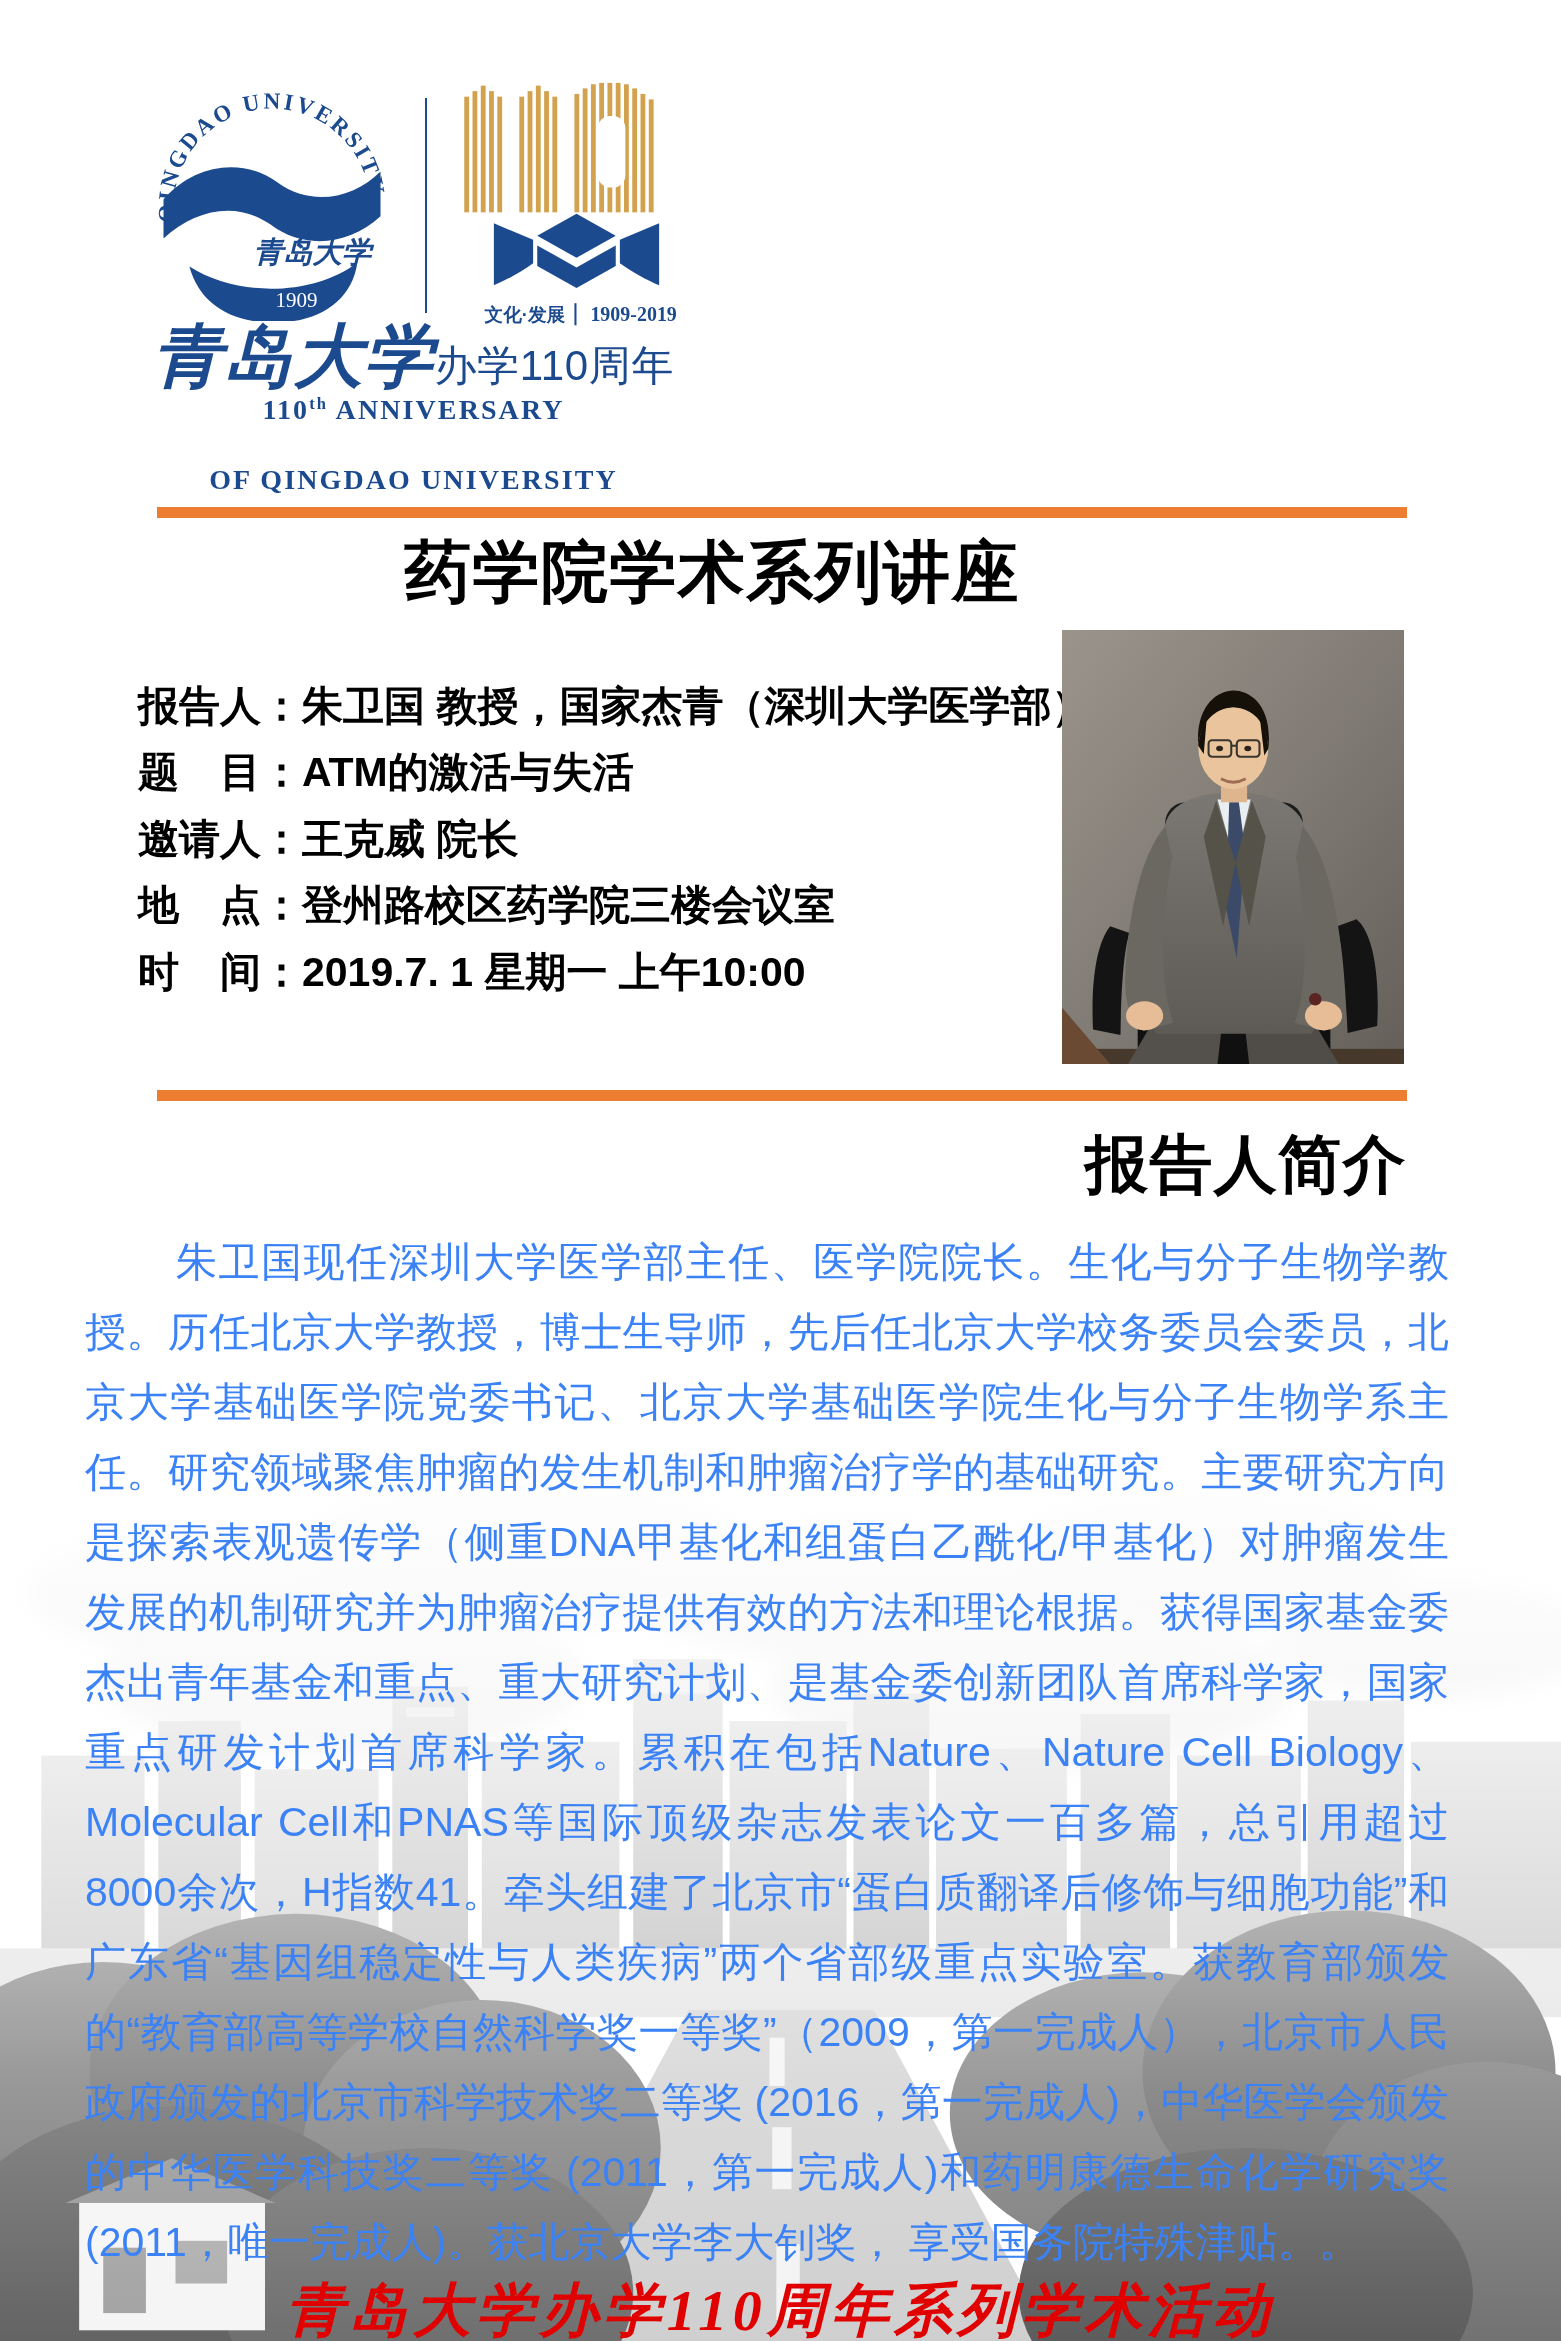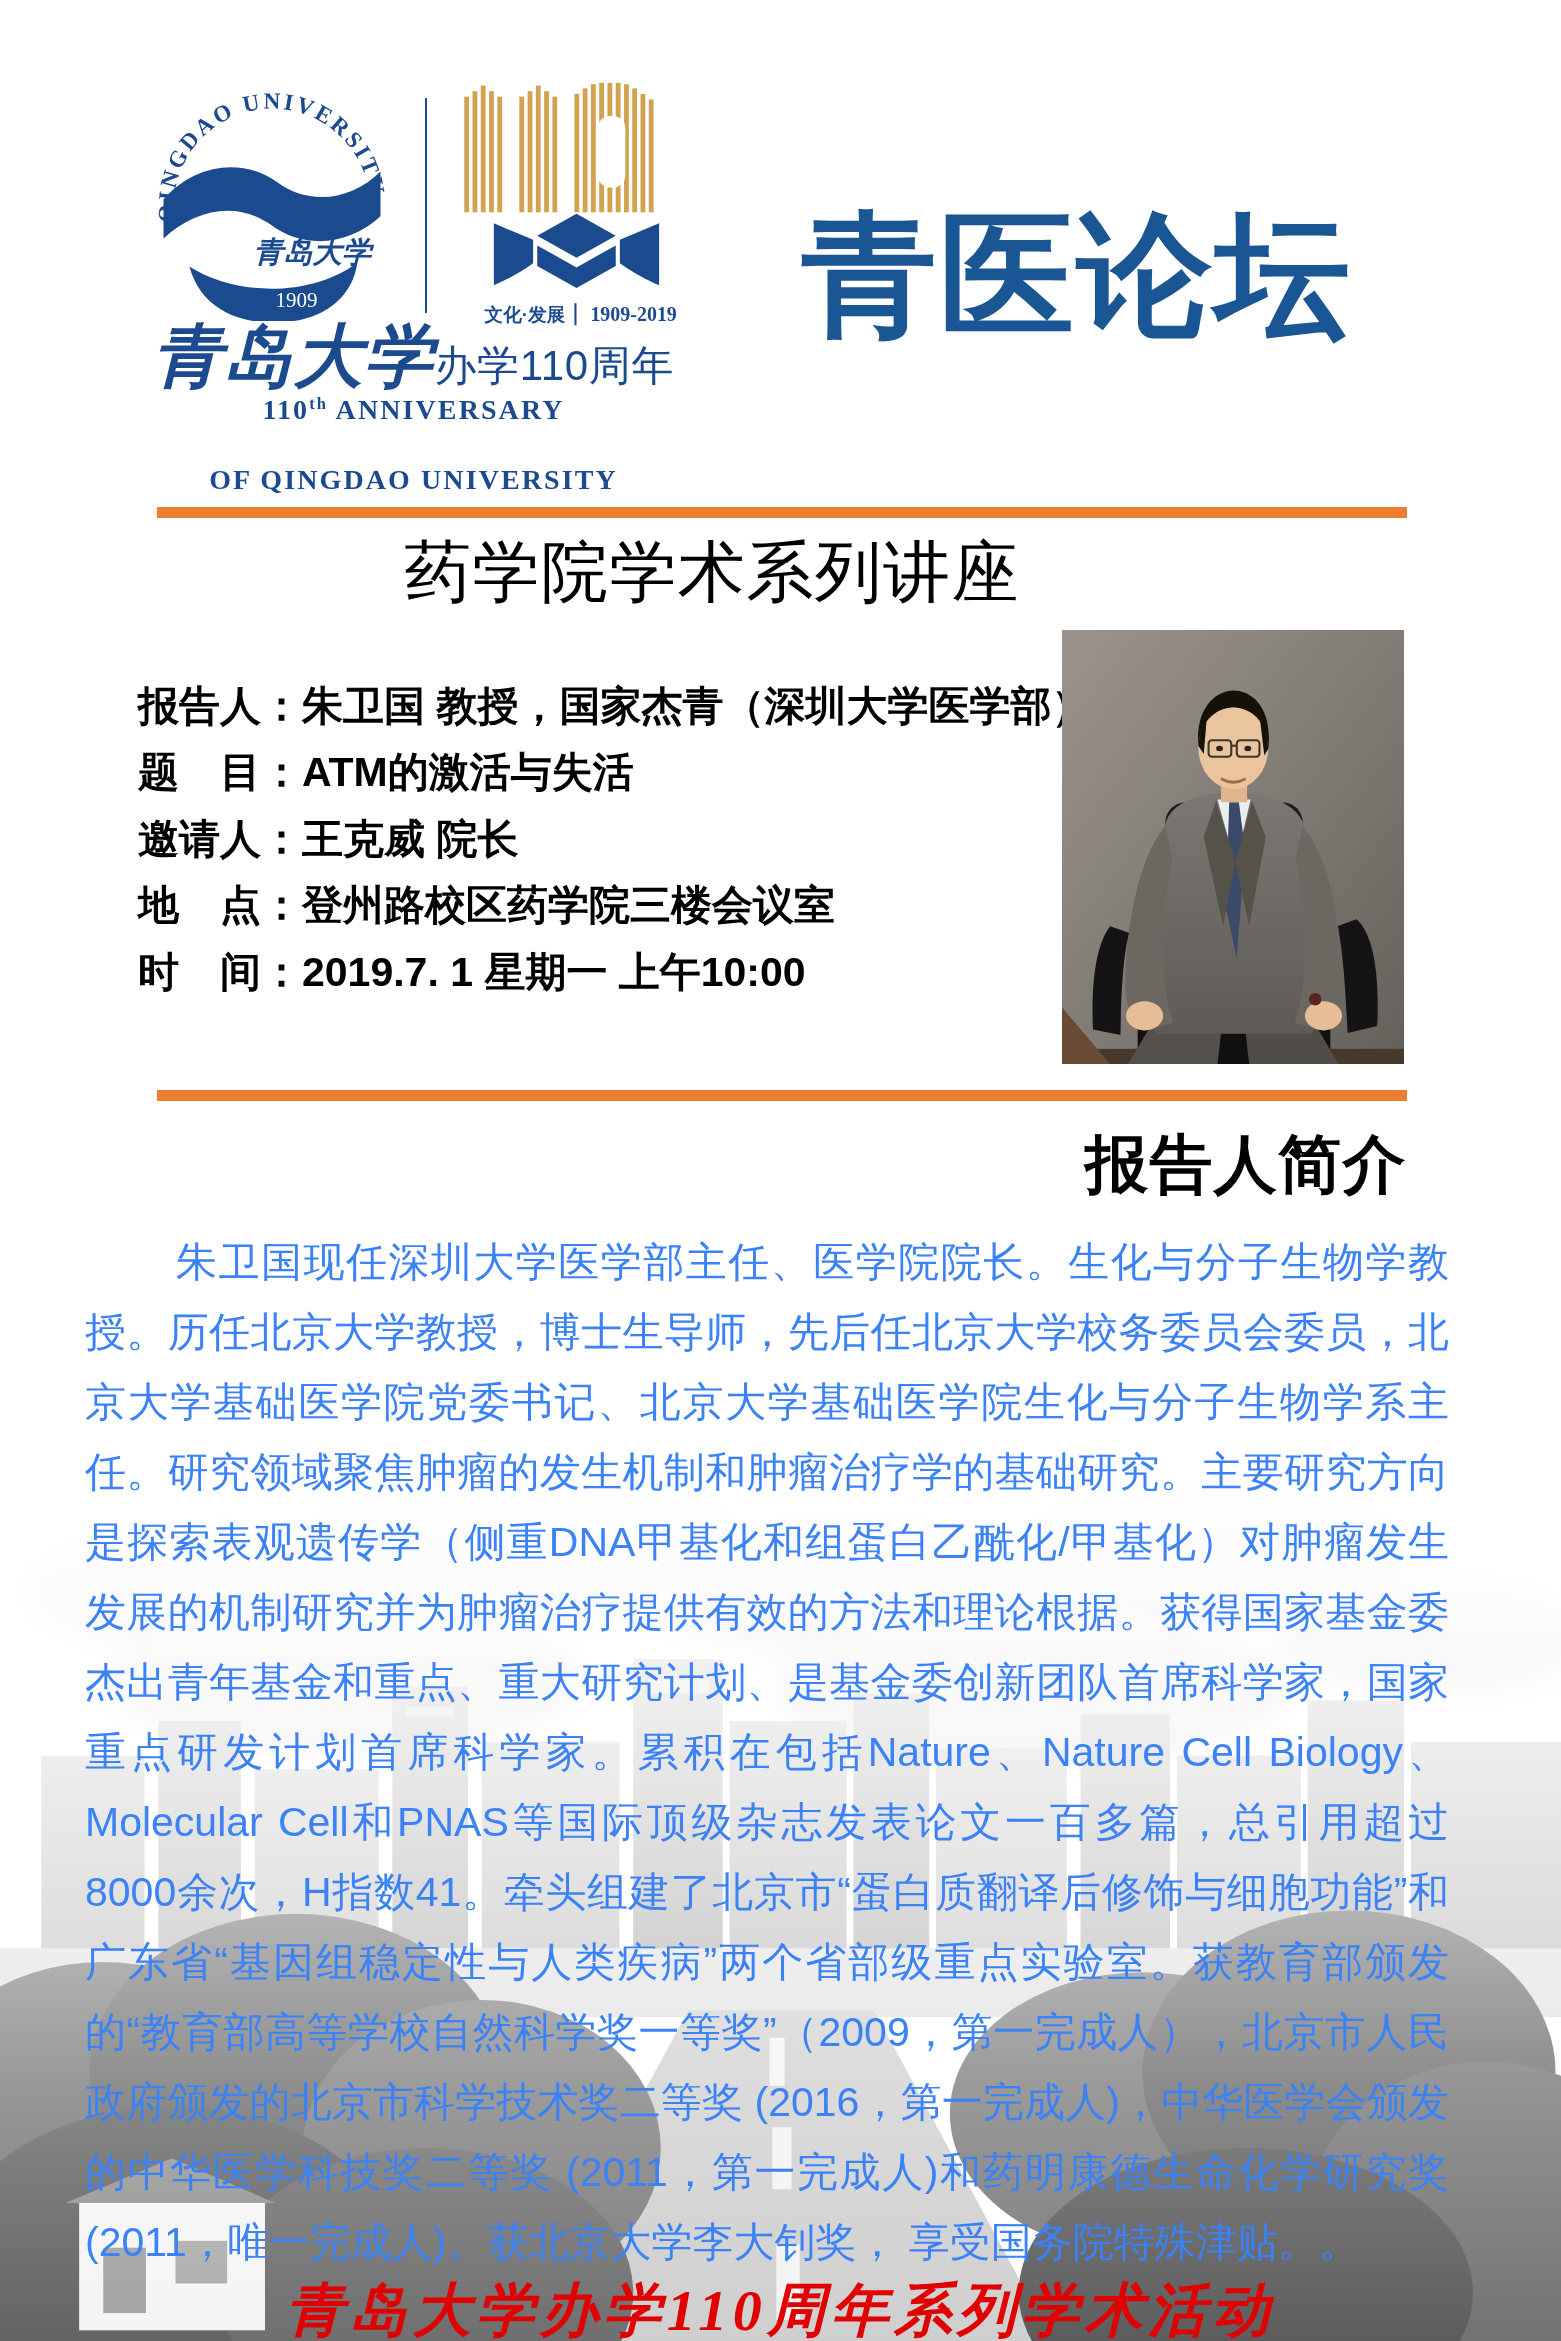--- a/index.html
+++ b/index.html
@@ -33,21 +33,21 @@
   .forum-title{left:733px;top:207px;width:688px;text-align:center;
     font-size:135px;line-height:138px;font-weight:900;color:#1A5694;letter-spacing:2.8px;white-space:nowrap;}
 
   
   .orange-bar{left:157px;width:1250px;height:11px;background:#ED7D31;}
   .bar-1{top:507px;}
   .bar-2{top:1090px;}
 
   
   .series-title{left:96px;top:536px;width:1232px;text-align:center;
-    font-size:67px;line-height:72px;font-weight:400;color:#000;letter-spacing:1.4px;white-space:nowrap;}
+    font-size:67px;line-height:72px;font-weight:700;color:#000;letter-spacing:1.4px;white-space:nowrap;}
 
   .info-block{left:138px;top:685px;width:1019px;}
   .info-row{font-size:41px;line-height:43px;font-weight:700;color:#000;
     margin-bottom:23.4px;white-space:nowrap;}
   .info-row:last-child{margin-bottom:12px;}
 
   .speaker-photo{left:1062px;top:630px;width:342px;height:434px;}
   .speaker-photo svg{display:block;width:100%;height:100%;}
 
   
@@ -192,21 +192,20 @@
 
   <div class="layer anniv-cn">
     <span class="script">青岛大学</span><span class="boldcn">办学110周年</span>
   </div>
 
   <div class="layer anniv-en">
     <div class="en1"><span>110</span><sup>th</sup><span> ANNIVERSARY</span></div>
     <div class="en2">OF QINGDAO UNIVERSITY</div>
   </div>
 
-  <div class="layer forum-title">青医论坛</div>
 
   <div class="layer orange-bar bar-1"></div>
 
   <div class="layer series-title">药学院学术系列讲座</div>
 
   <div class="layer info-block">
     <div class="info-row">
       <span class="info-label">报告人：</span><span class="info-value">朱卫国 教授，国家杰青（深圳大学医学部）</span>
     </div>
     <div class="info-row">

